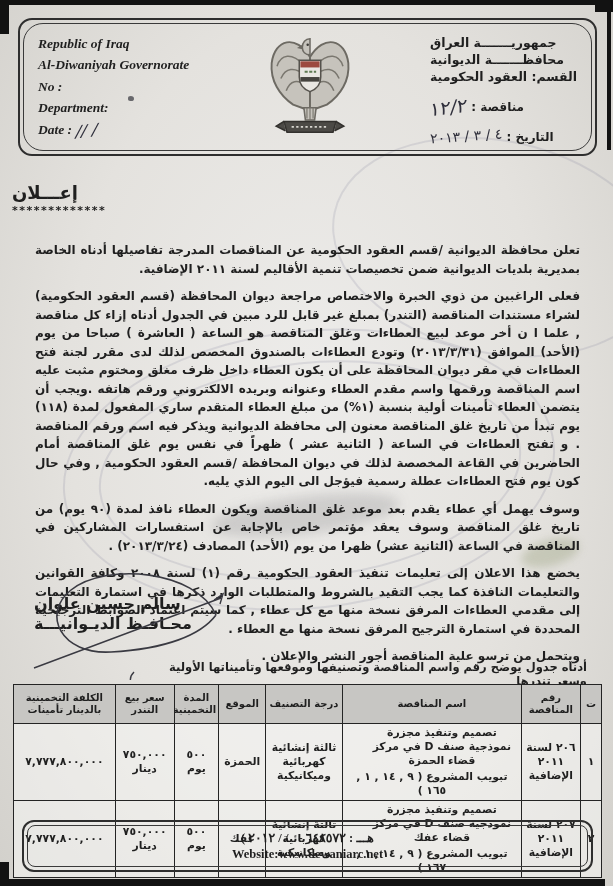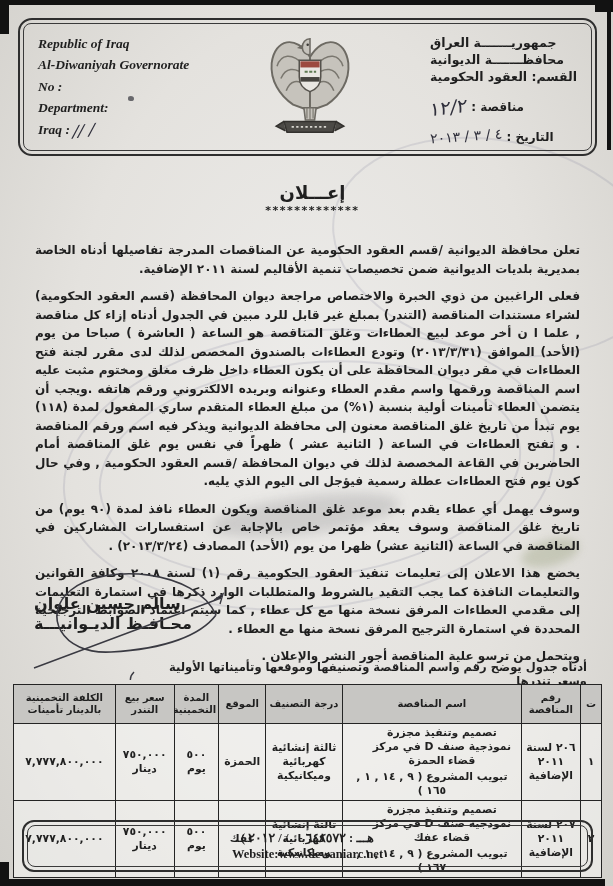--- a/index.html
+++ b/index.html
@@ -11,37 +11,37 @@
   }
   .artifact{position:absolute;background:#121212;z-index:6;}
   
   .stamp{position:absolute;border:2px solid rgba(115,110,140,.16);border-radius:50%;z-index:0;}
   .stamp-blob{position:absolute;background:rgba(105,105,110,.22);filter:blur(6px);border-radius:50%;z-index:0;}
   .stamp-green{position:absolute;background:rgba(125,135,90,.28);filter:blur(4px);border-radius:50%;z-index:0;}
 
   
   .hbox{position:absolute;top:18px;left:18px;right:16px;height:128px;
     border:2px solid #2e2e2e;border-radius:14px;padding:3px;z-index:2;}
-  .hbox-inner{width:100%;height:100%;border:1.5px solid #3a3a3a;border-radius:8px;
+  .hbox-inner{width:100%;height:100%;border:1.5px solid #3a3a3a;border-radius:20px;
     box-sizing:border-box;display:flex;justify-content:space-between;padding:8px 14px;}
   .h-en{font-family:"Liberation Serif",serif;font-style:italic;font-weight:700;font-size:13.5px;
     display:flex;flex-direction:column;justify-content:space-between;padding:4px 0 2px 0;}
   .h-ar{direction:rtl;text-align:left;font-weight:700;font-size:12.5px;line-height:17px;padding-top:2px;}
   .h-ar .num-line{margin-top:14px;font-size:12px;}
   .h-ar .date-line{margin-top:12px;font-size:12px;}
   .hand{display:inline-block;font-weight:400;color:#30303c;transform:skew(-10deg) rotate(-7deg);
     font-size:19px;vertical-align:middle;}
   .hand-sm{display:inline-block;font-weight:400;color:#30303c;transform:rotate(-4deg);font-size:14px;}
   .emblem{width:96px;display:flex;align-items:center;justify-content:center;}
   .ink-speck{position:absolute;left:128px;top:96px;width:6px;height:5px;background:#4a4a50;
     border-radius:50% 60% 50% 40%;opacity:.8;z-index:3;}
   .date-marks{font-family:"DejaVu Sans",sans-serif;}
 
   
-  .title-wrap{position:absolute;top:182px;left:12px;right:0;text-align:center;z-index:2;}
+  .title-wrap{position:absolute;top:182px;left:12px;right:0;text-align:left;z-index:2;}
   .title{font-size:18px;font-weight:700;letter-spacing:1px;}
   .stars{font-size:11px;font-weight:700;letter-spacing:1.5px;margin-top:1px;}
 
   
   .content{position:absolute;top:232px;right:24px;left:26px;z-index:2;
     direction:rtl;text-align:justify;font-weight:700;font-size:12px;line-height:18.5px;}
   .para{margin:9px;}
 
   
   .sig{position:absolute;left:34px;top:594px;width:210px;direction:rtl;text-align:left;
@@ -91,21 +91,21 @@
 <div class="stamp-green" style="top:540px;left:520px;width:60px;height:26px;transform:rotate(-15deg);"></div>
 
 <div class="hbox">
   <div class="hbox-inner">
     <div class="h-en">
       <div>Republic of Iraq</div>
       <div>Al-Diwaniyah Governorate</div>
       <div>No :</div>
       <div>Department:</div>
       <div>
-        <span>Iraq :</span>
+        <span>Date :</span>
         <span class="hand date-marks" style="font-size:16px;">// /</span>
       </div>
     </div>
     <div class="emblem">
       <svg width="92" height="112" viewBox="0 0 120 146" aria-hidden="true">
 
         <path d="M60,34 C42,4 14,10 10,42 C8,64 20,84 38,96 L60,104 Z" fill="#c6c3bc" stroke="#6d6a63" stroke-width="2.5"></path>
         <path d="M60,34 C78,4 106,10 110,42 C112,64 100,84 82,96 L60,104 Z" fill="#c6c3bc" stroke="#6d6a63" stroke-width="2.5"></path>
         <path d="M52,44 C36,28 22,30 17,46 M54,58 C40,46 28,48 22,62 M56,72 C44,62 34,64 29,78" fill="none" stroke="#7a776f" stroke-width="2"></path>
         <path d="M68,44 C84,28 98,30 103,46 M66,58 C80,46 92,48 98,62 M64,72 C76,62 86,64 91,78" fill="none" stroke="#7a776f" stroke-width="2"></path>

